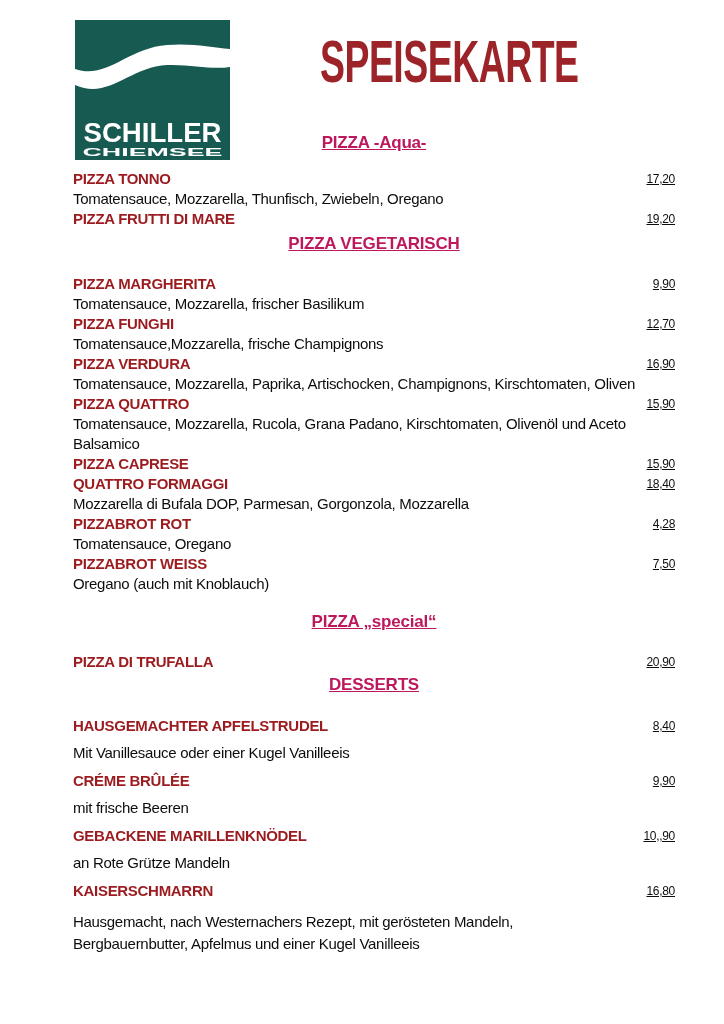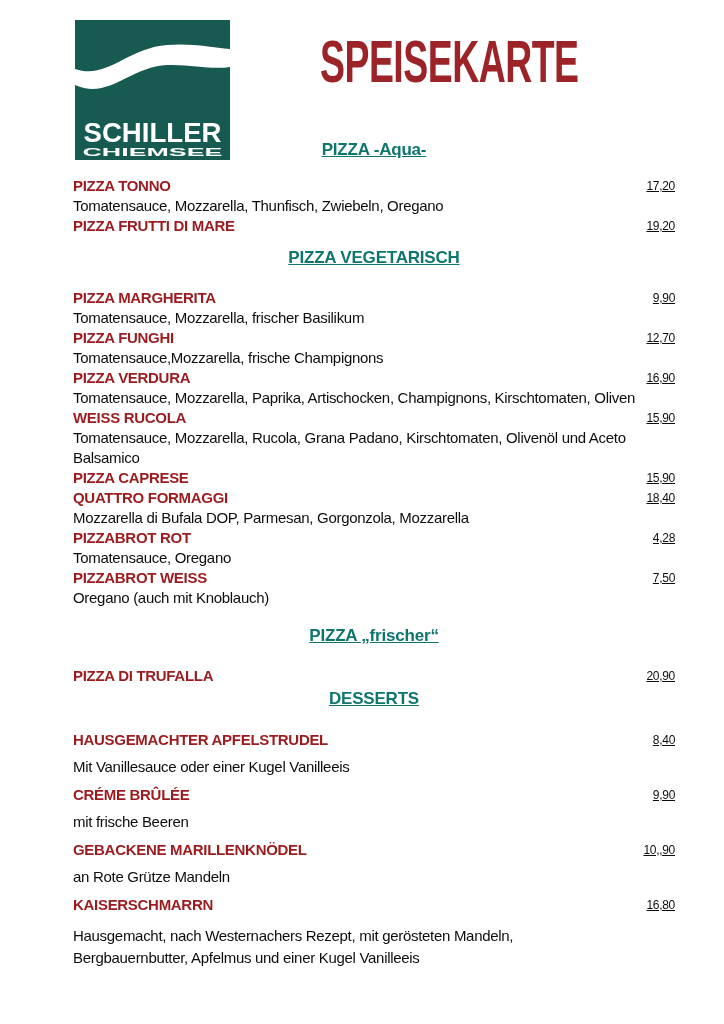--- a/index.html
+++ b/index.html
@@ -13,21 +13,21 @@
   .title{
     position:absolute;left:320px;top:32px;
     font-size:72px;line-height:72px;font-weight:bold;
     color:#9c2428;letter-spacing:-1px;white-space:nowrap;
     transform:scale(0.52,0.82);transform-origin:left top;
   }
   
   .menu{position:absolute;left:73px;right:49px;top:128px;}
   .section-heading{
     font-size:17px;line-height:22px;font-weight:bold;text-align:center;
-    text-decoration:underline;margin:11px;letter-spacing:-0.2px;color:#0f766e;
+    text-decoration:underline;margin:4px;letter-spacing:-0.2px;color:#be185d;
   }
   .h-aqua{margin-bottom:15px;}
   .h-veg{margin-bottom:19px;}
   .h-special{margin-top:17px;margin-bottom:19px;}
   .h-desserts{margin-top:2px;margin-bottom:20px;}
   .item{margin:0;}
   .row{display:flex;justify-content:space-between;align-items:flex-start;line-height:20px;}
   .name{
     color:#9b1b1f;font-weight:bold;font-size:15px;letter-spacing:-0.3px;white-space:nowrap;
   }
@@ -97,21 +97,21 @@
     <div class="item">
       <div class="row">
         <span class="name">PIZZA VERDURA</span>
         <span class="price">16,90</span>
       </div>
       <div class="desc">Tomatensauce, Mozzarella, Paprika, Artischocken, Champignons, Kirschtomaten, Oliven</div>
     </div>
 
     <div class="item">
       <div class="row">
-        <span class="name">WEISS RUCOLA</span>
+        <span class="name">PIZZA QUATTRO</span>
         <span class="price">15,90</span>
       </div>
       <div class="desc">Tomatensauce, Mozzarella, Rucola, Grana Padano, Kirschtomaten, Olivenöl und Aceto</div>
       <div class="desc2">Balsamico</div>
     </div>
 
     <div class="item">
       <div class="row">
         <span class="name">PIZZA CAPRESE</span>
         <span class="price">15,90</span>
@@ -135,21 +135,21 @@
     </div>
 
     <div class="item">
       <div class="row">
         <span class="name">PIZZABROT WEISS</span>
         <span class="price">7,50</span>
       </div>
       <div class="desc">Oregano (auch mit Knoblauch)</div>
     </div>
 
-    <h2 class="section-heading h-special">PIZZA „frischer“</h2>
+    <h2 class="section-heading h-special">PIZZA „special“</h2>
 
     <div class="item">
       <div class="row">
         <span class="name">PIZZA DI TRUFALLA</span>
         <span class="price">20,90</span>
       </div>
     </div>
 
     <h2 class="section-heading h-desserts">DESSERTS</h2>
 

